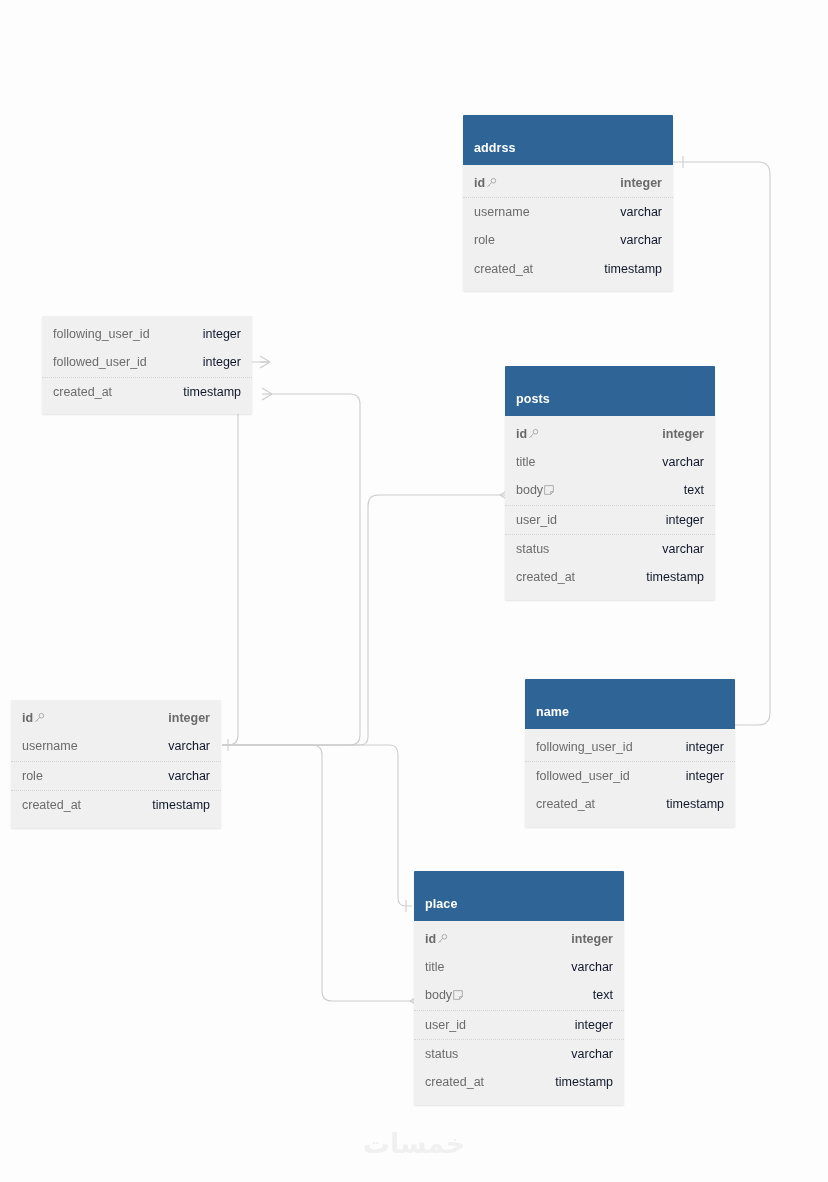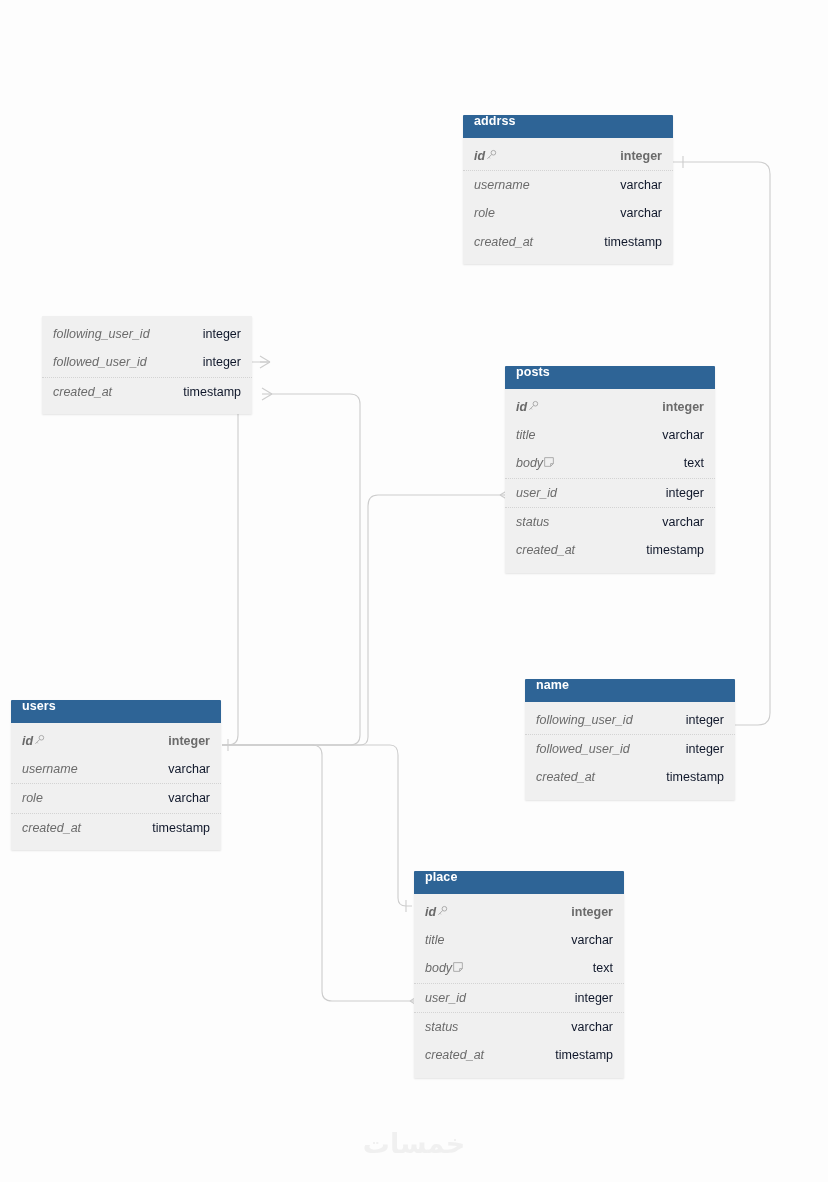--- a/index.html
+++ b/index.html
@@ -39,21 +39,21 @@
     font-size: 12.5px;
     border-radius: 1px;
     overflow: hidden;
   }
 
   .er-header {
     background: #2e6496;
     color: #ffffff;
     font-weight: bold;
     font-size: 12.5px;
-    padding: 0 11px 10px 11px;
+    padding: 27px 11px 10px 11px;
     letter-spacing: 0.1px;
     line-height: 1;
   }
 
   .er-body {
     padding: 4px 0 8px 0;
     background: #f0f0f0;
   }
 
   .er-row {
@@ -61,23 +61,23 @@
     align-items: center;
     justify-content: space-between;
     padding: 7px 11px 7px 11px;
     line-height: 1.15;
     box-sizing: border-box;
   }
 
   .er-row .fname {
     color: #6b6b6b;
     display: flex;
+    align-items: center;
     gap: 0;
     white-space: nowrap;
-    font-style: italic;
   }
 
   .er-row .ftype {
     color: #0f172a;
     white-space: nowrap;
   }
 
   .er-row.pk .fname,
   .er-row.pk .ftype {
     color: #6a6a6a;
@@ -299,21 +299,20 @@
           </div>
           <div class="er-row">
             <span class="fname">
               <span>created_at</span>
             </span>
             <span class="ftype">timestamp</span>
           </div>
         </div>
       </div>
       <div class="er-table" style="left: 11px; top: 700px;">
-        <div class="er-header">users</div>
         <div class="er-body">
           <div class="er-row pk">
             <span class="fname">
               <span>id</span>
               <span class="ficon">
                 <svg viewBox="0 0 16 16" width="12" height="12">
                   <g fill="none" stroke="#777" stroke-width="1.2">
                     <circle cx="11.2" cy="5" r="3.1"></circle>
                     <path d="M9.0 7.2 L3.2 13.0"></path>
                     <path d="M5.2 11.0 L6.6 12.4"></path>

